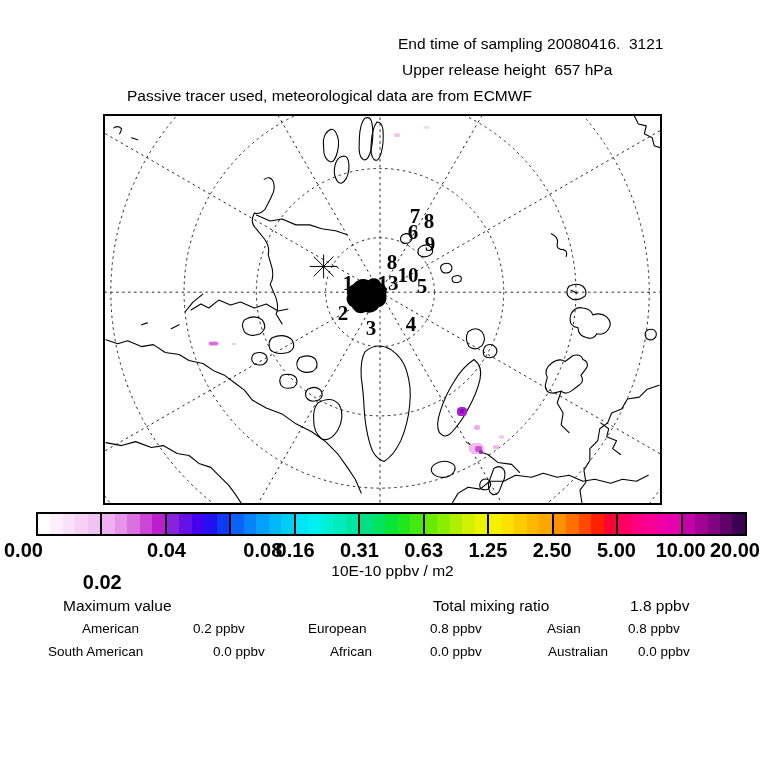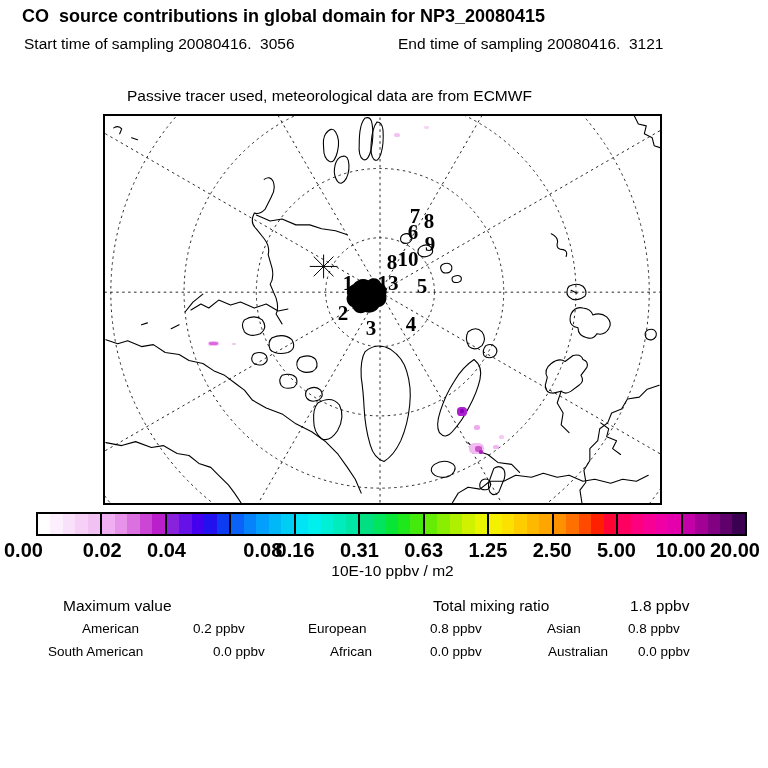--- a/index.html
+++ b/index.html
@@ -21,23 +21,22 @@
   .cb-tick{position:absolute;top:539px;font-size:20px;font-weight:700;white-space:pre;}
   .cb-unit{position:absolute;left:0;top:562px;width:785px;text-align:center;font-size:15.5px;white-space:pre;}
   .sum{position:absolute;white-space:pre;font-size:15.5px;}
   .sum-sm{position:absolute;white-space:pre;font-size:13.5px;}
 </style>
 </head>
 <body>
 
 <div class="page">
 
-  <div class="hdr title">CO  source contributions in global domain for NP3_20080415</div>
-  <div class="hdr" style="left:24px;top:35px">Start time of sampling 20080416.  3056</div>
   <div class="hdr" style="left:398px;top:35px">End time of sampling 20080416.  3121</div>
+  <div class="hdr" style="left:402px;top:61px">Upper release height  657 hPa</div>
   <div class="hdr" style="left:127px;top:87px">Passive tracer used, meteorological data are from ECMWF</div>
 
   <div class="map">
     <svg width="555" height="387" viewBox="0 0 559 391">
 
       <g stroke="#000" stroke-width="0.9" stroke-dasharray="2.5 3.5" fill="none" opacity="0.95">
         <circle cx="277" cy="178" r="55"></circle>
         <circle cx="277" cy="178" r="125"></circle>
         <circle cx="277" cy="178" r="198"></circle>
         <circle cx="277" cy="178" r="272"></circle>
@@ -106,21 +105,21 @@
       </g>
 
       <path fill="#000" d="M250,170 c4,-5 10,-7 15,-4 c5,-4 11,-2 13,3 c5,2 7,7 5,12 c2,6 -2,11 -7,12 c-3,5 -9,7 -14,5 c-6,3 -11,0 -13,-5 c-5,-2 -7,-8 -5,-12 c-2,-6 2,-9 6,-11 z"></path>
     </svg>
     <div id="stations">
         <div class="station" style="left: 310px; top: 100px;">7</div>
         <div class="station" style="left: 324px; top: 105px;">8</div>
         <div class="station" style="left: 308px; top: 116px;">6</div>
         <div class="station" style="left: 325px; top: 128px;">9</div>
         <div class="station" style="left: 287px; top: 146px;">8</div>
-        <div class="station" style="left: 303px; top: 143px; text-align: center;">10</div>
+        <div class="station" style="left: 303px; top: 159px; text-align: center;">10</div>
         <div class="station" style="left: 243px; top: 167px;">1</div>
         <div class="station" style="left: 283px; top: 167px;">13</div>
         <div class="station" style="left: 317px; top: 170px;">5</div>
         <div class="station" style="left: 238px; top: 197px;">2</div>
         <div class="station" style="left: 266px; top: 212px;">3</div>
         <div class="station" style="left: 306px; top: 208px;">4</div>
       </div>
     <div id="hotspots">
         <div class="speck" style="left: 289px; top: 17px; width: 6px; height: 4px; background: rgb(242, 194, 242);"></div>
         <div class="speck" style="left: 319px; top: 10px; width: 5px; height: 3px; background: rgb(246, 212, 246);"></div>
@@ -214,21 +213,21 @@
           <div class="cb-cell" style="background: rgb(196, 0, 168);"></div>
           <div class="cb-cell" style="background: rgb(163, 0, 150);"></div>
           <div class="cb-cell" style="background: rgb(130, 0, 130);"></div>
           <div class="cb-cell" style="background: rgb(95, 0, 107);"></div>
           <div class="cb-cell" style="background: rgb(60, 0, 82);"></div>
         </div>
       </div>
   </div>
   <div id="cb-ticks">
       <span class="cb-tick" style="left: 4px;">0.00</span>
-      <span class="cb-tick" style="left: 102.273px; transform: translateX(-50%);">0.02</span>
+      <span class="cb-tick" style="left: 102.273px; transform: translateX(-50%); margin-top: 32px;">0.02</span>
       <span class="cb-tick" style="left: 166.545px; transform: translateX(-50%);">0.04</span>
       <span class="cb-tick" style="left: 230.818px; transform: translateX(-50%); margin-left: 32px;">0.08</span>
       <span class="cb-tick" style="left: 295.091px; transform: translateX(-50%);">0.16</span>
       <span class="cb-tick" style="left: 359.364px; transform: translateX(-50%);">0.31</span>
       <span class="cb-tick" style="left: 423.636px; transform: translateX(-50%);">0.63</span>
       <span class="cb-tick" style="left: 487.909px; transform: translateX(-50%);">1.25</span>
       <span class="cb-tick" style="left: 552.182px; transform: translateX(-50%);">2.50</span>
       <span class="cb-tick" style="left: 616.455px; transform: translateX(-50%);">5.00</span>
       <span class="cb-tick" style="left: 680.727px; transform: translateX(-50%);">10.00</span>
       <span class="cb-tick" style="left: 736px; transform: translateX(-100%); margin-left: 24px;">20.00</span>

